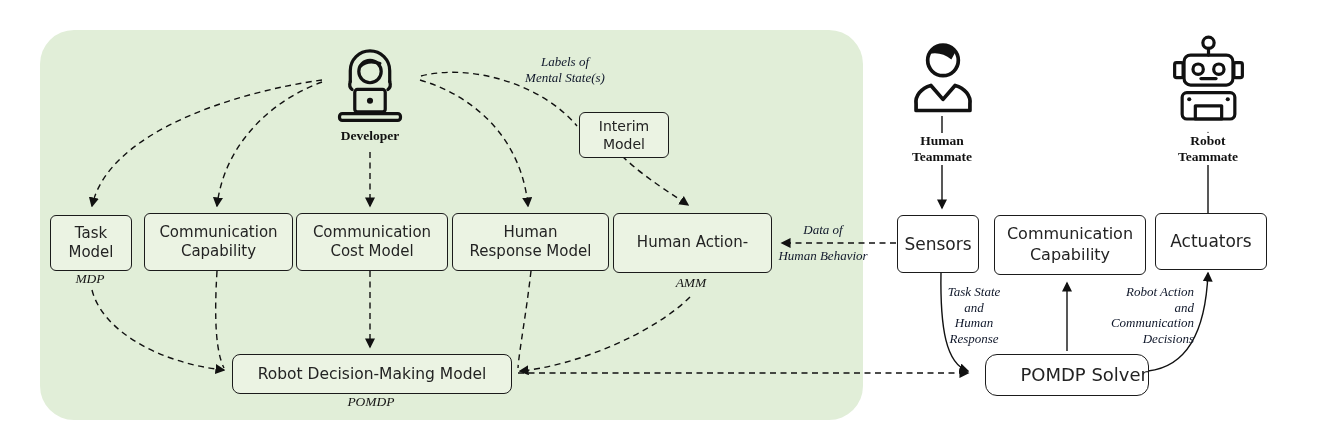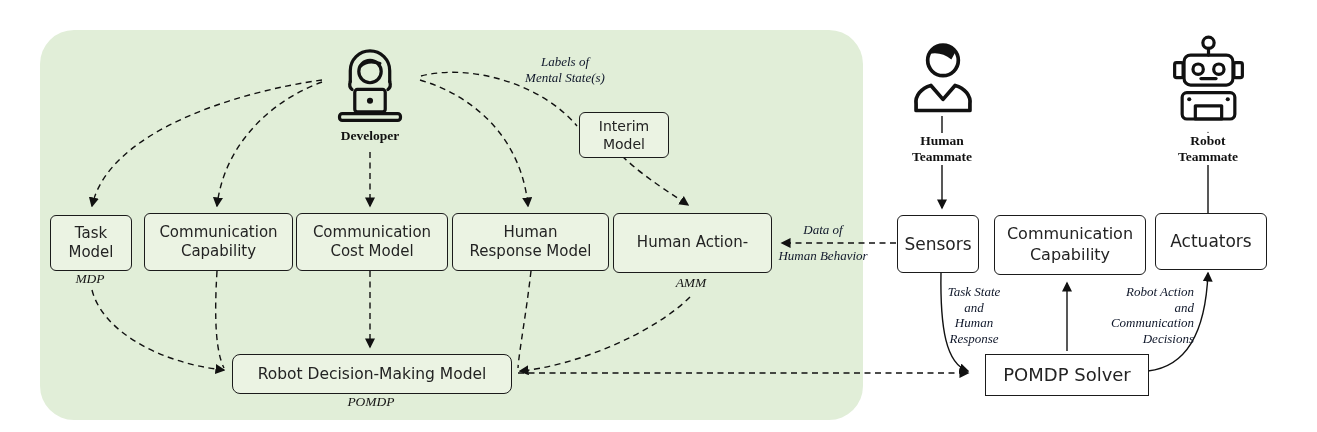--- a/index.html
+++ b/index.html
@@ -159,21 +159,21 @@
   <div class="box white" style="left:897px;top:215px;width:80px;height:56px;font-size:17px;">
     <span>Sensors</span>
   </div>
   <div class="box white" style="left:994px;top:215px;width:150px;height:58px;font-size:16px;">
     <span>Communication</span>
     <span>Capability</span>
   </div>
   <div class="box white" style="left:1155px;top:213px;width:110px;height:55px;font-size:17px;">
     <span>Actuators</span>
   </div>
-  <div class="box white" style="left:985px;top:354px;width:162px;height:40px;font-size:18px;border-radius:0;">
+  <div class="box white" style="left:985px;top:354px;width:162px;height:40px;font-size:18px;border-radius:12px;align-items:flex-end;">
     <span>POMDP Solver</span>
   </div>
 
   <div class="note" style="left:928px;top:284px;width:92px;line-height:1.2;">
     <span style="display:block">Task State</span>
     <span style="display:block">and</span>
     <span style="display:block">Human</span>
     <span style="display:block">Response</span>
   </div>
   <div class="note" style="left:1090px;top:284px;width:104px;line-height:1.2;text-align:right;">

